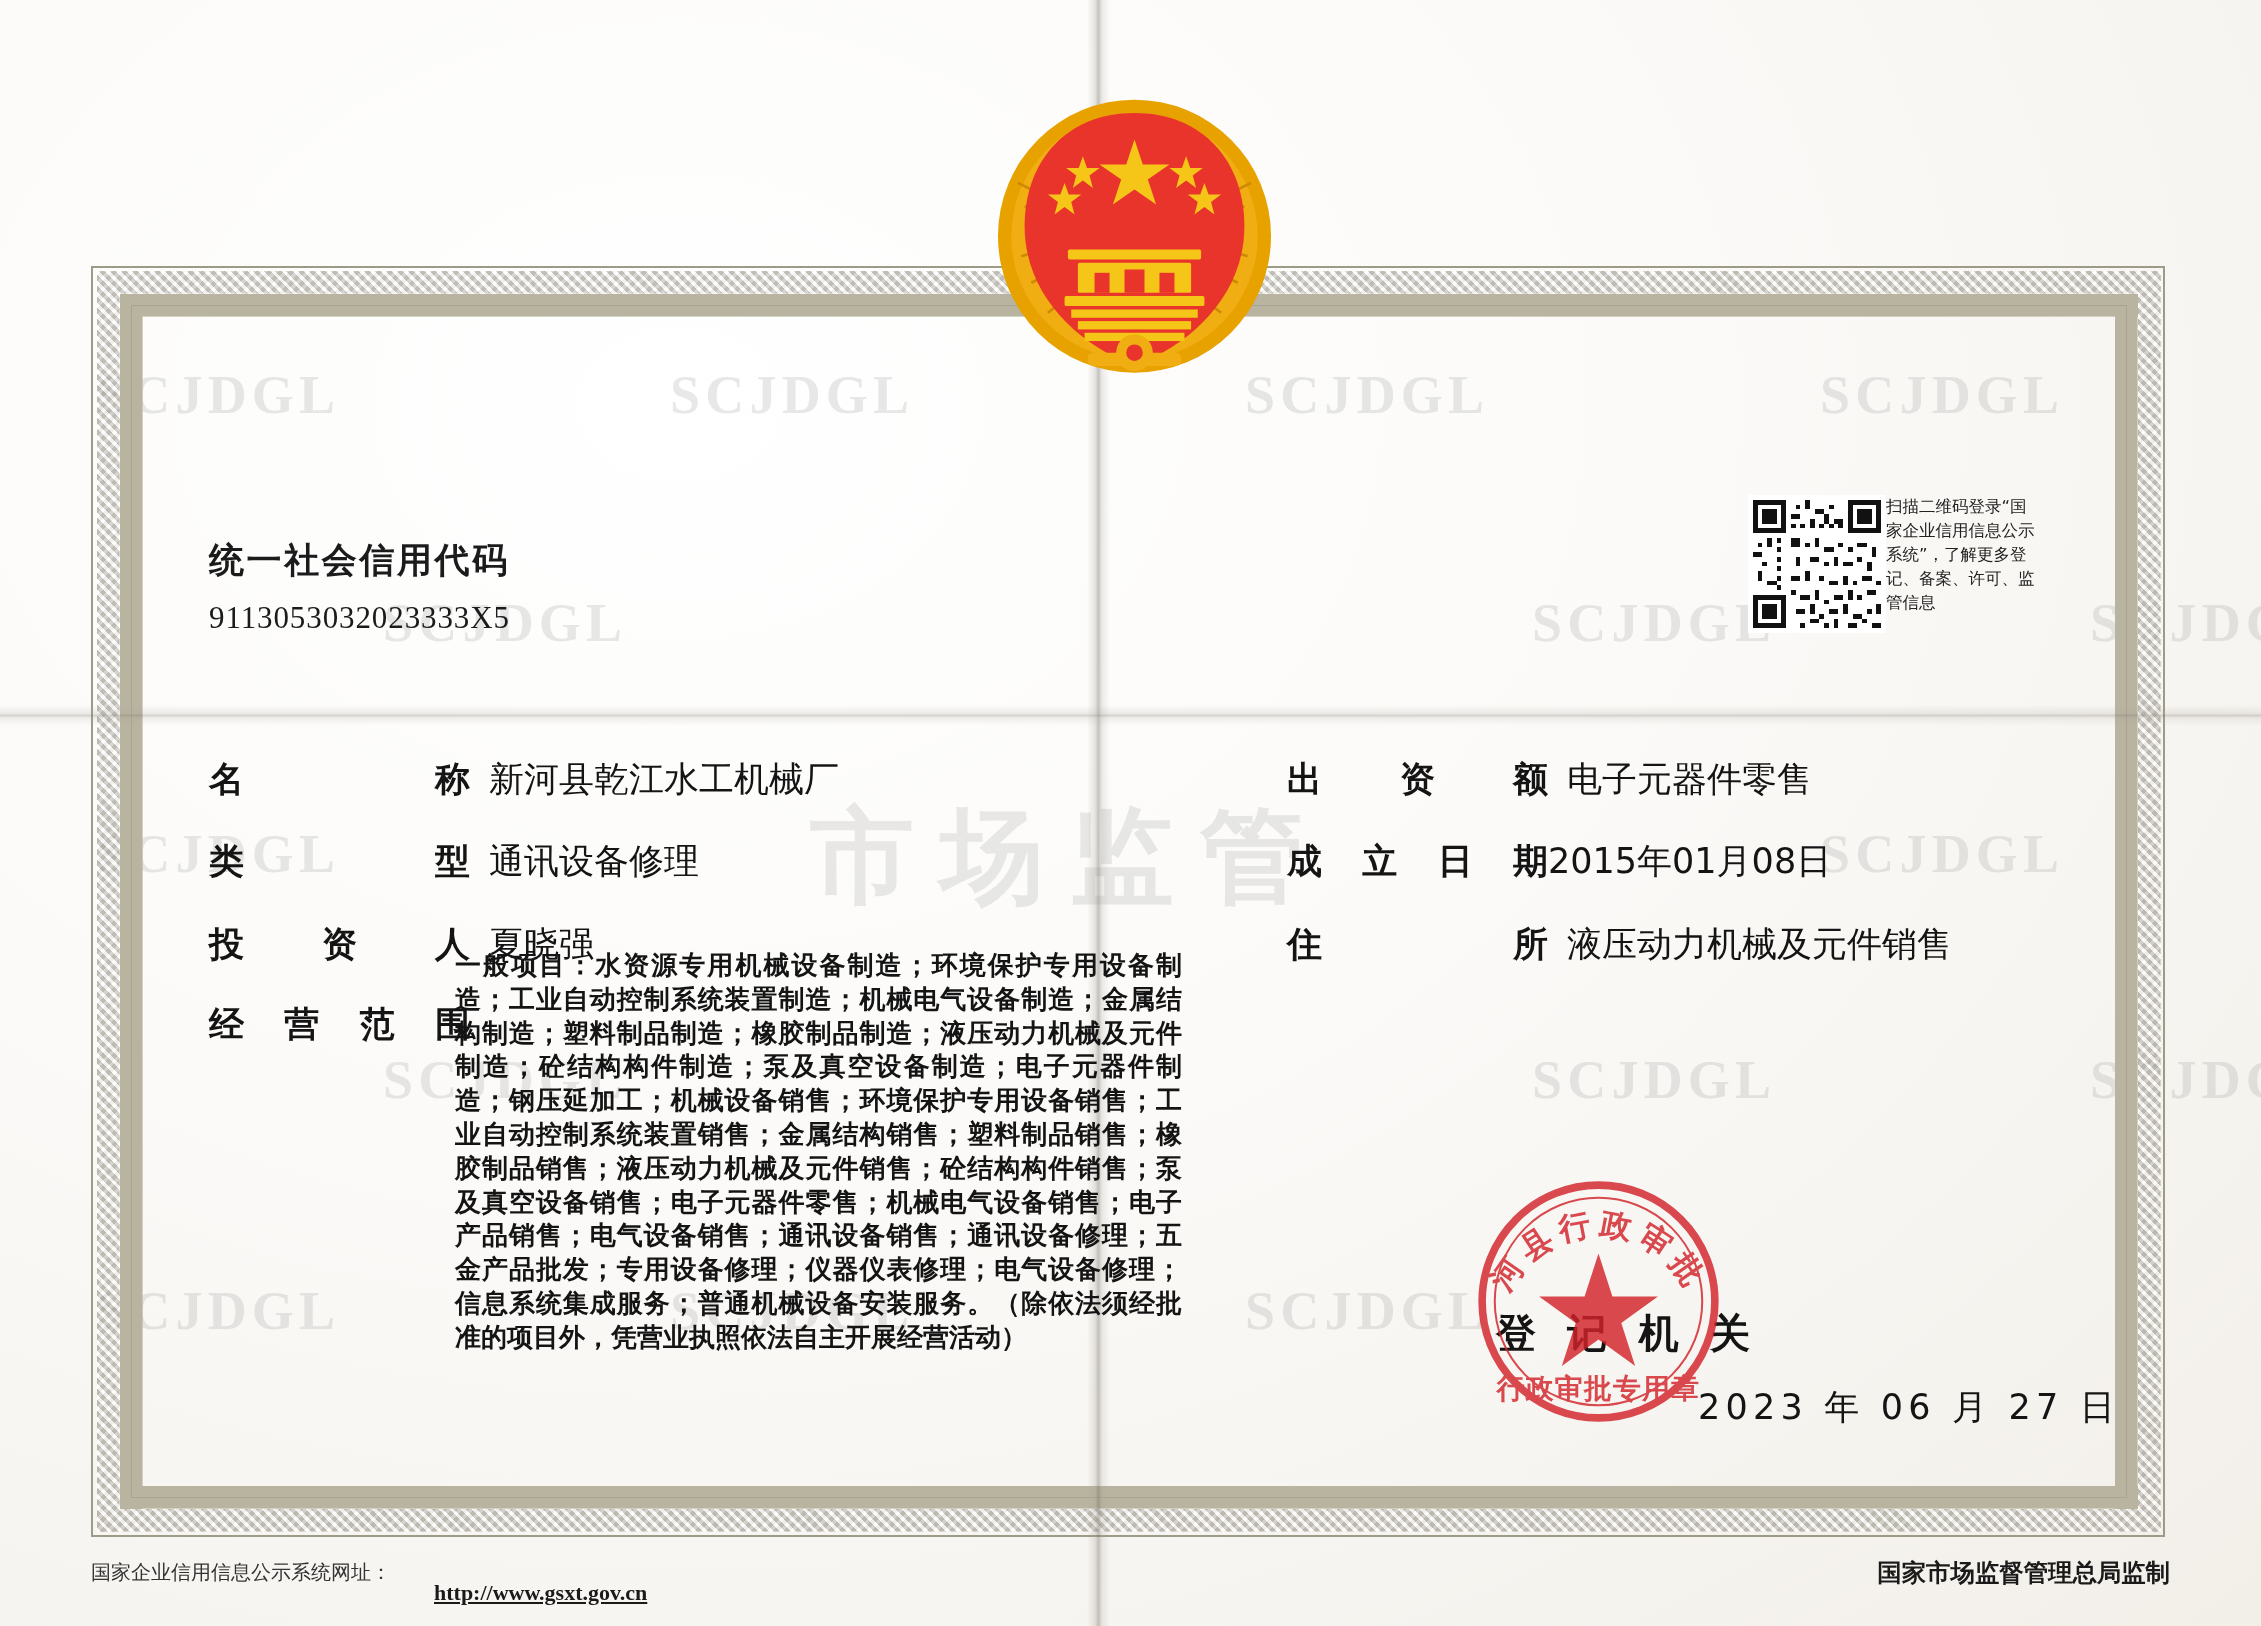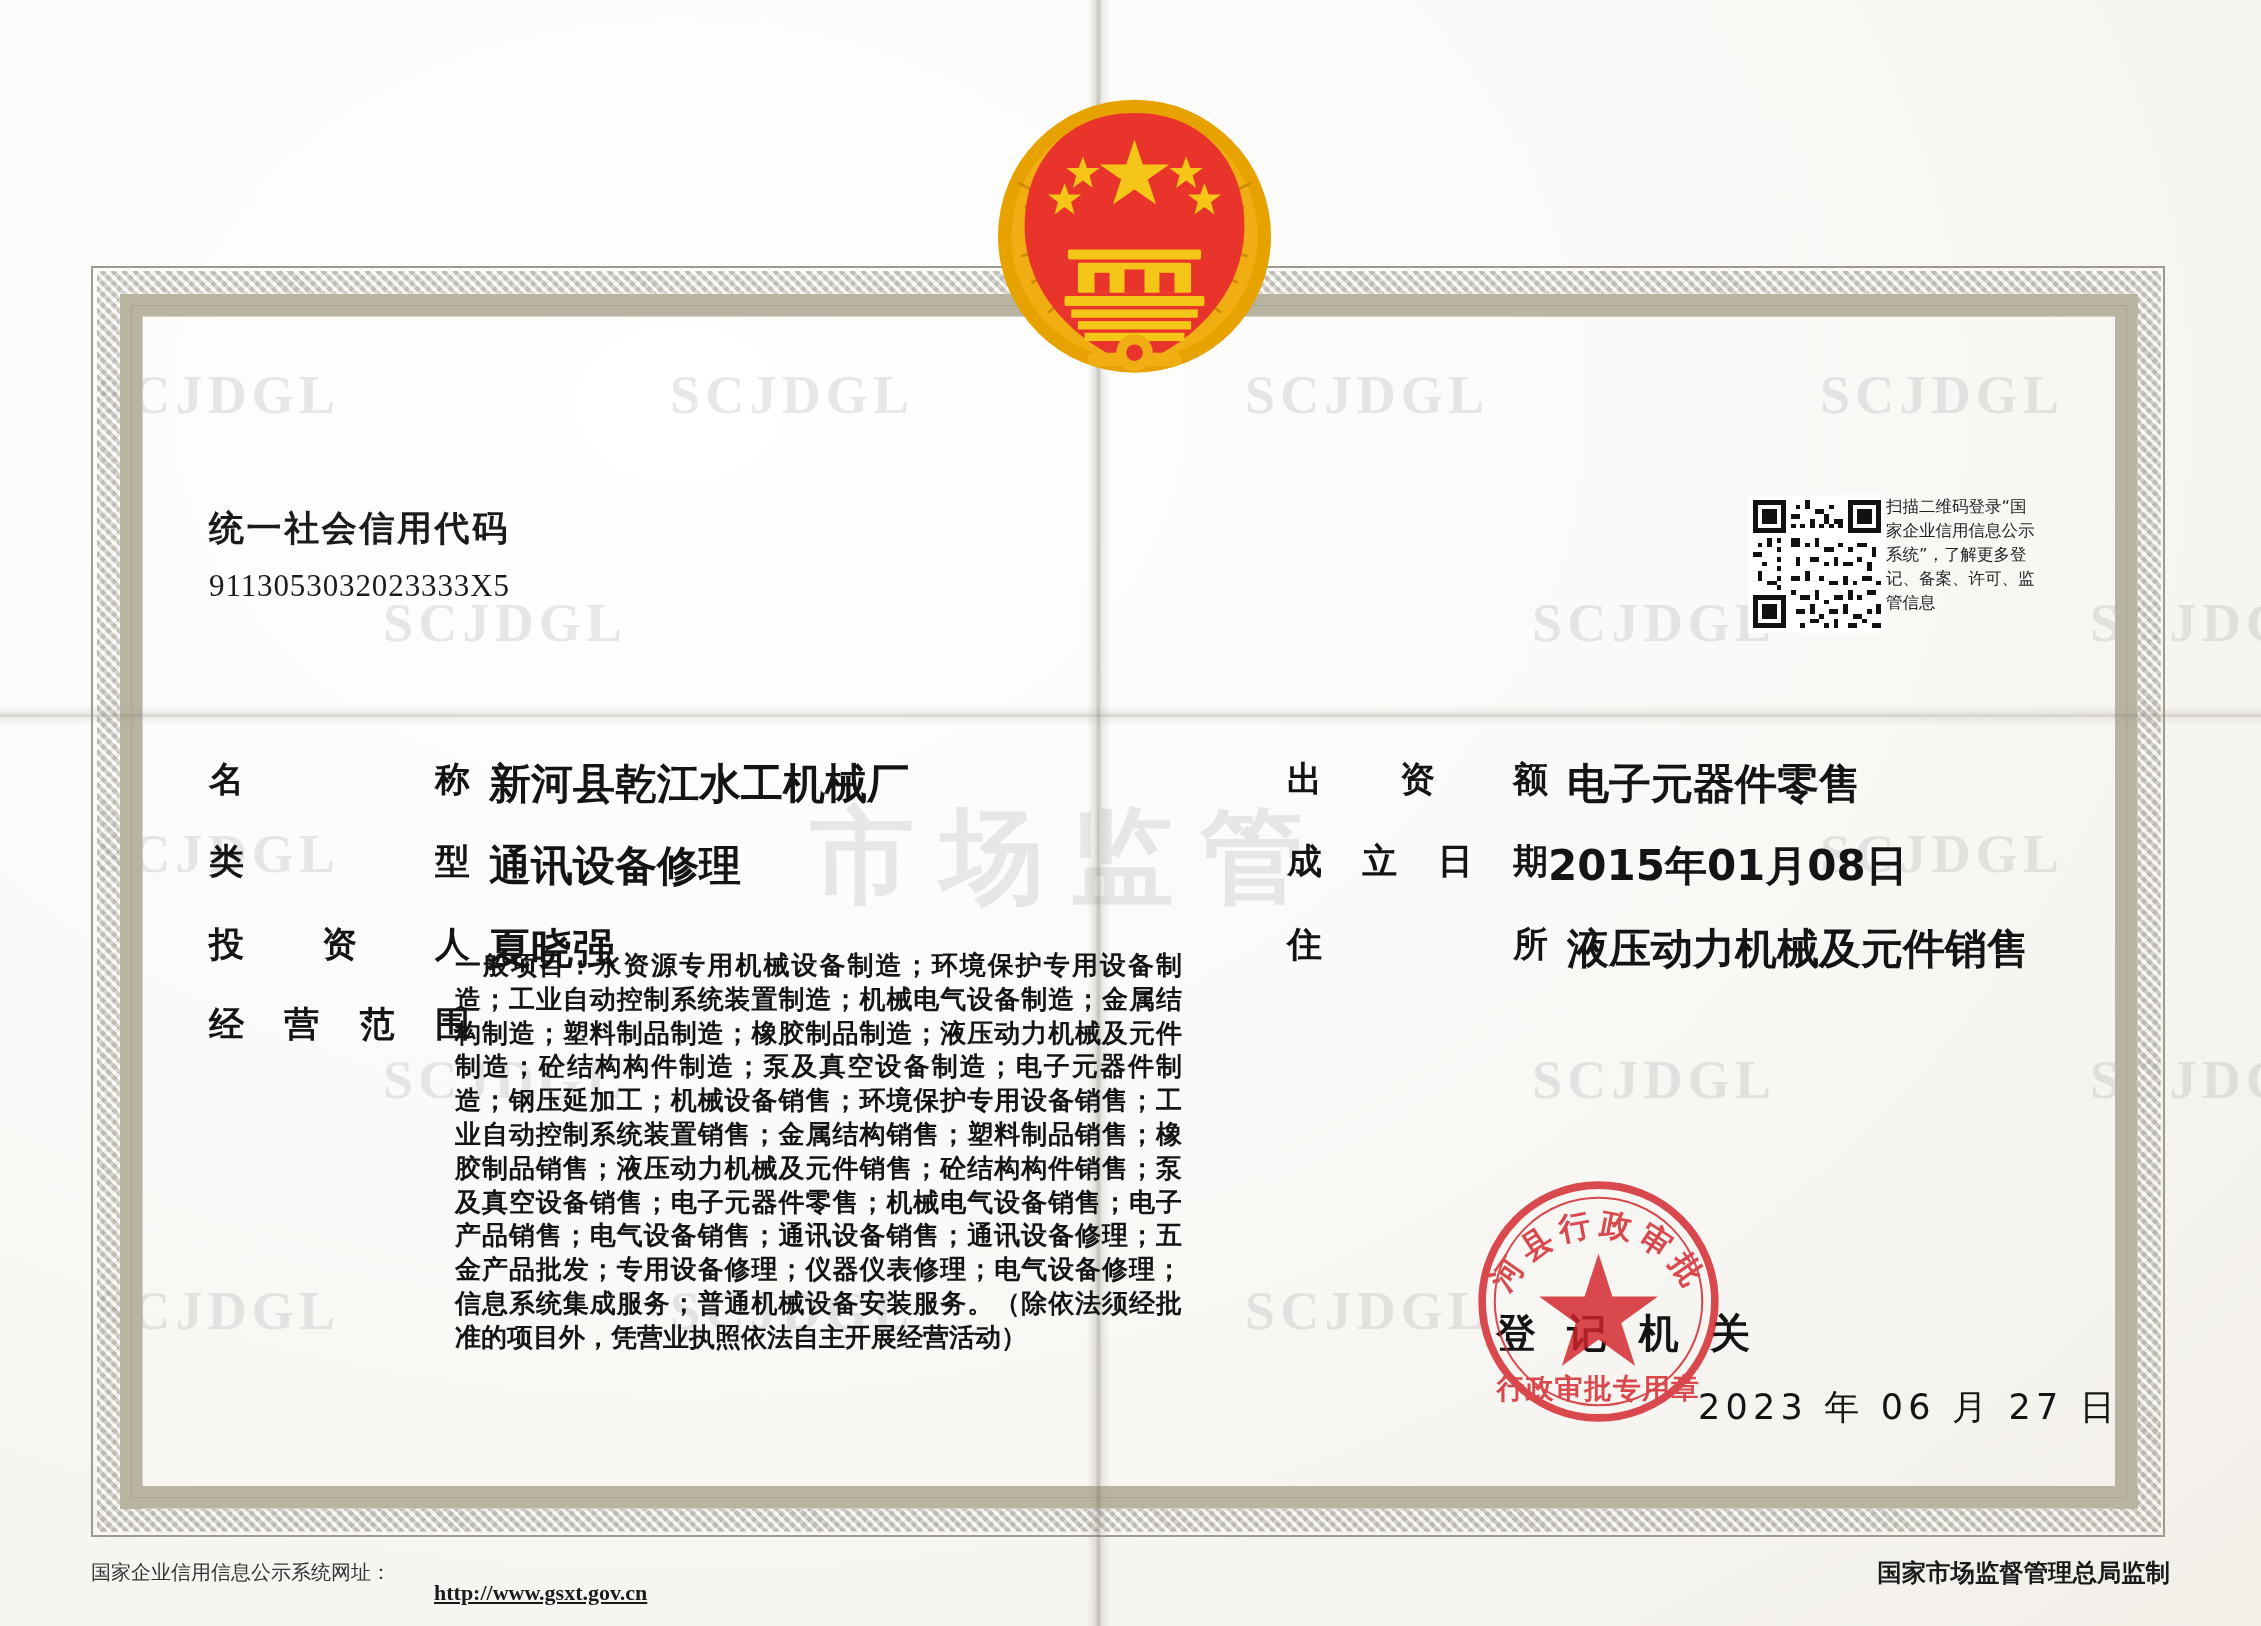--- a/index.html
+++ b/index.html
@@ -157,20 +157,21 @@
     position: absolute;
     left: 209px;
     top: 505px;
   }
   #usci .usci-label {
     font-family: "DejaVu Sans", sans-serif;
     font-weight: bold;
     font-size: 35px;
     letter-spacing: 2.6px;
     color: #1b1b1b;
+    margin-top: 32px;
   }
   #usci .usci-value {
     margin-top: 15.7px;
     font-family: "Liberation Serif", serif;
     font-size: 31px;
     letter-spacing: 0.9px;
     color: #1b1b1b;
   }
 
   
@@ -203,22 +204,22 @@
   }
   .f-label {
     font-family: "DejaVu Sans", sans-serif;
     font-weight: bold;
     font-size: 35px;
     color: #141414;
     white-space: nowrap;
   }
   .f-value {
     font-family: "DejaVu Sans", sans-serif;
-    font-weight: bold;
-    font-size: 42px;
+    font-weight: normal;
+    font-size: 35px;
     color: #141414;
     white-space: nowrap;
   }
   .label-box {
     width: 261px;
     display: flex;
     justify-content: space-between;
   }
 
   #scope-text {

